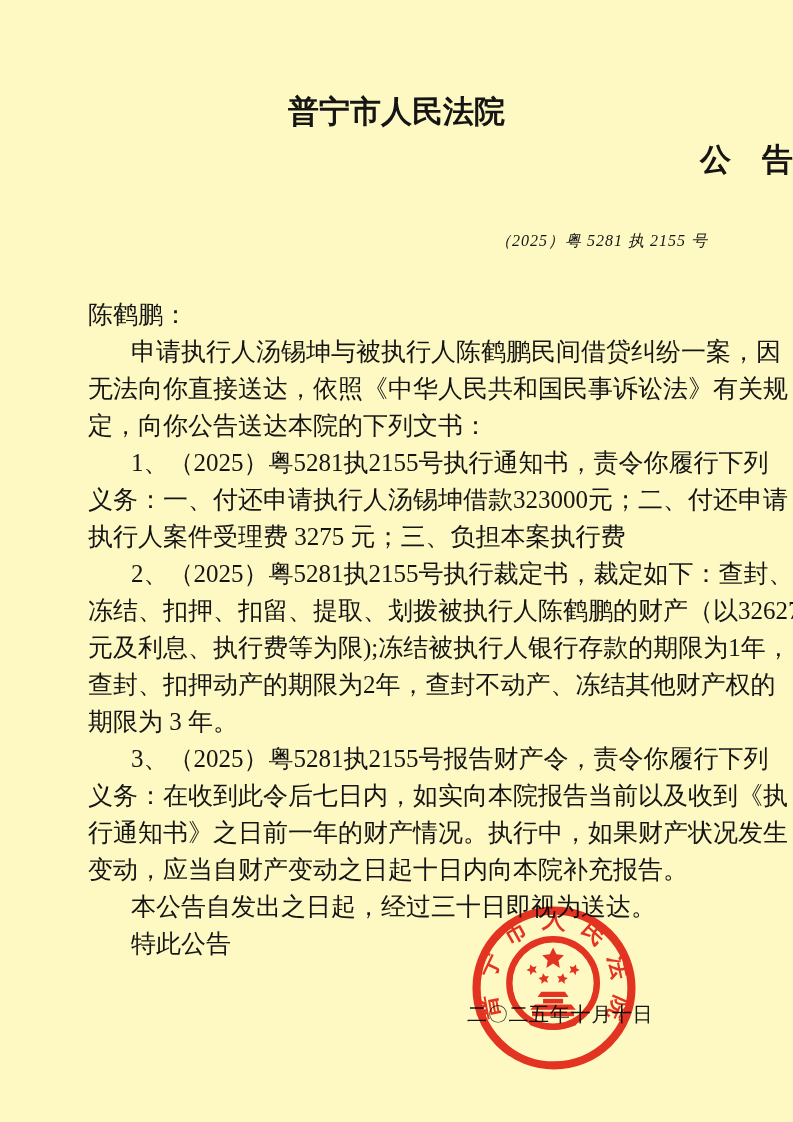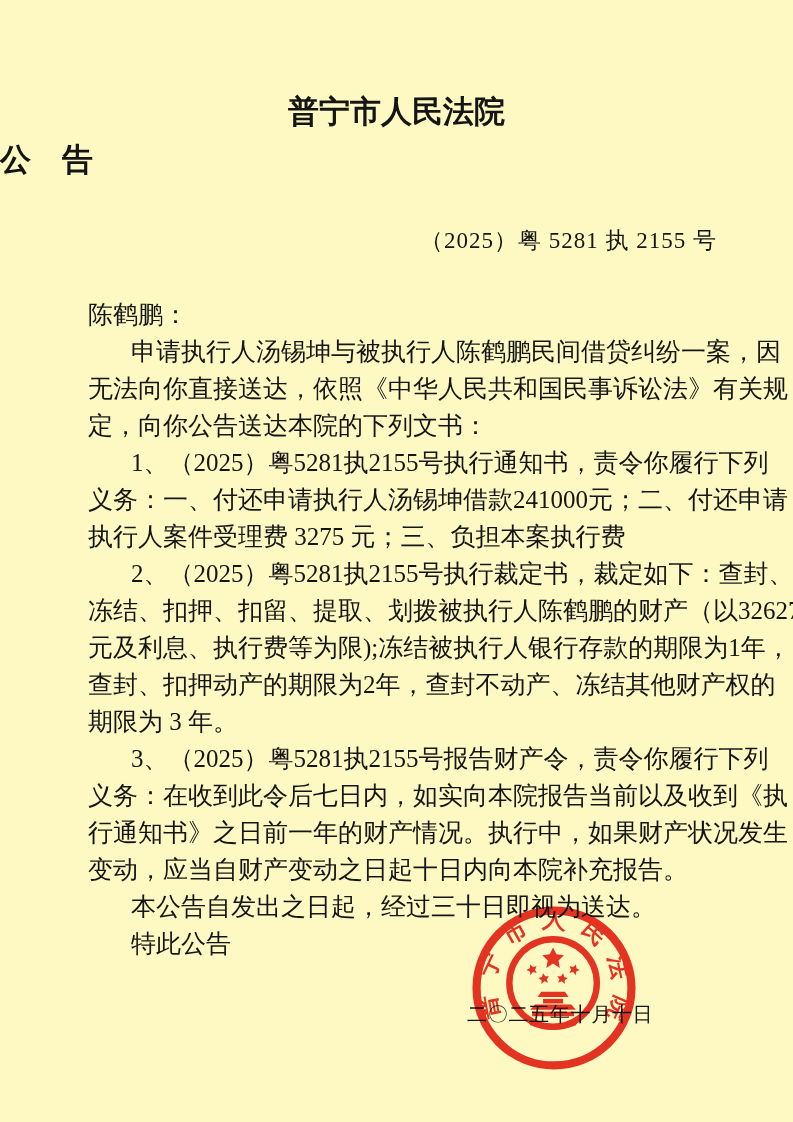--- a/index.html
+++ b/index.html
@@ -13,27 +13,28 @@
     color:#151515;
   }
   .court-name {
     position:absolute; top:92px; left:0; right:0;
     margin:0; text-align:center;
     font-size:31px; line-height:40px; font-weight:700;
     letter-spacing:0px;
   }
   .notice-title {
     position:absolute; top:140px; left:0; right:0;
-    margin:0; text-align:left;
+    margin:0; text-align:right;
     font-size:31px; line-height:40px; font-weight:700;
   }
   .case-number {
-    position:absolute; top:224px; right:76px;
-    font-size:23px; line-height:34px; letter-spacing:1px;
+    position:absolute; top:224px; right:85px;
+    font-size:16px; line-height:34px; letter-spacing:1px;
     white-space:nowrap;
+    font-style:italic;
   }
   .body-block {
     position:absolute; top:296px; left:88px;
     width:617px;
   }
   .line {
     height:37px; line-height:37px;
     font-size:25px;
     white-space:nowrap;
   }
@@ -169,21 +170,21 @@
         <span>申</span>
         <span>请</span>
         <span>执</span>
         <span>行</span>
         <span>人</span>
         <span>汤</span>
         <span>锡</span>
         <span>坤</span>
         <span>借</span>
         <span>款</span>
-        <span>241000</span>
+        <span>323000</span>
         <span>元</span>
         <span>；</span>
         <span>二</span>
         <span>、</span>
         <span>付</span>
         <span>还</span>
         <span>申</span>
         <span>请</span>
       </div>
       <div class="line">执行人案件受理费 3275 元；三、负担本案执行费</div>

